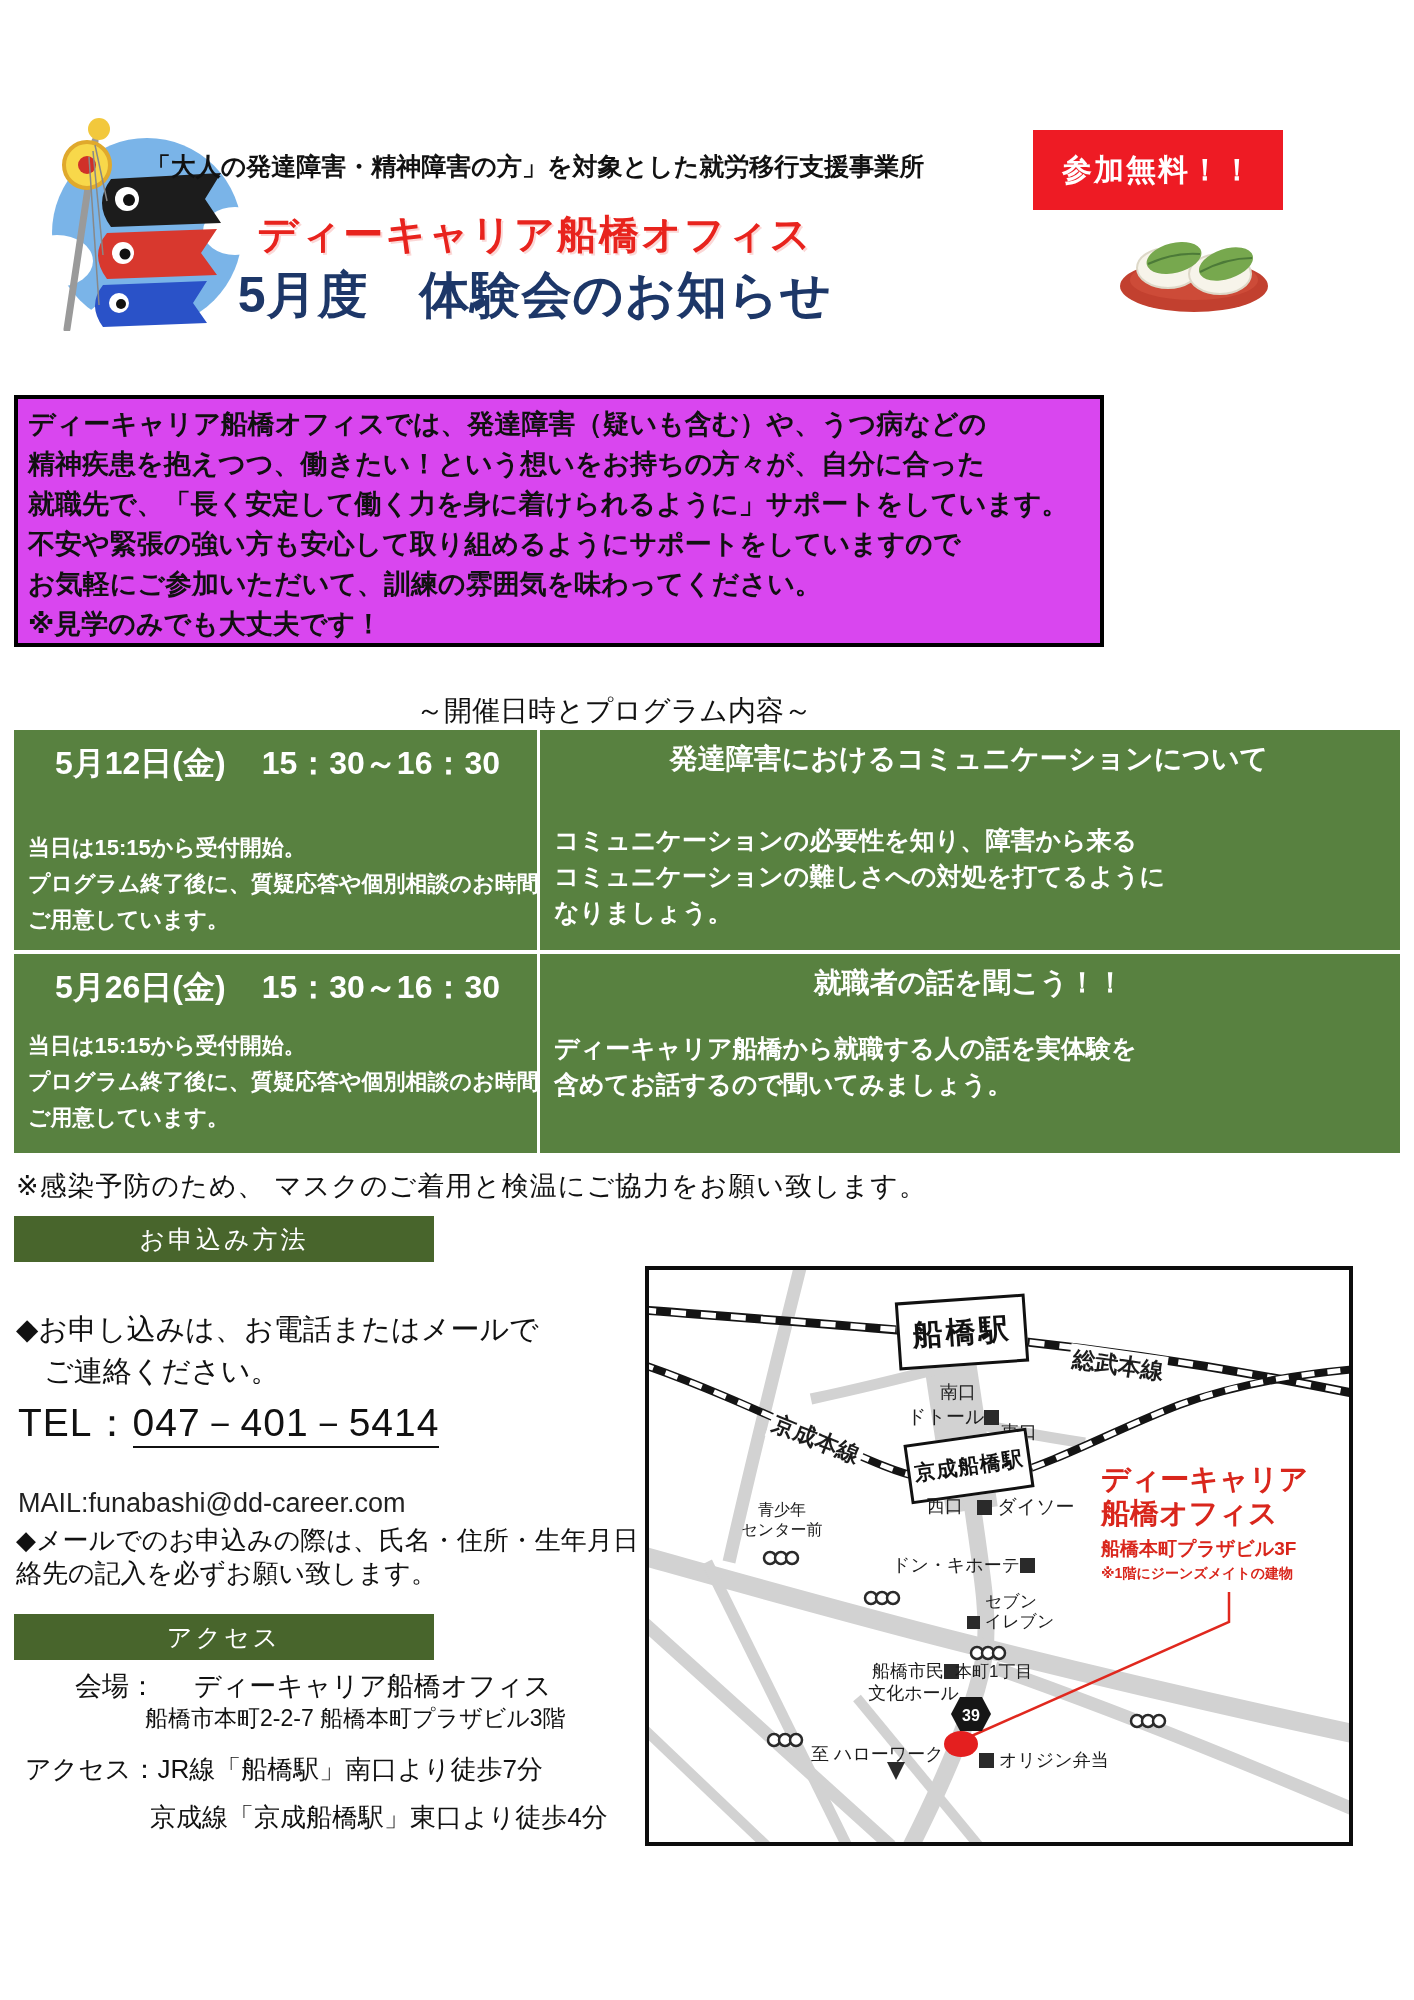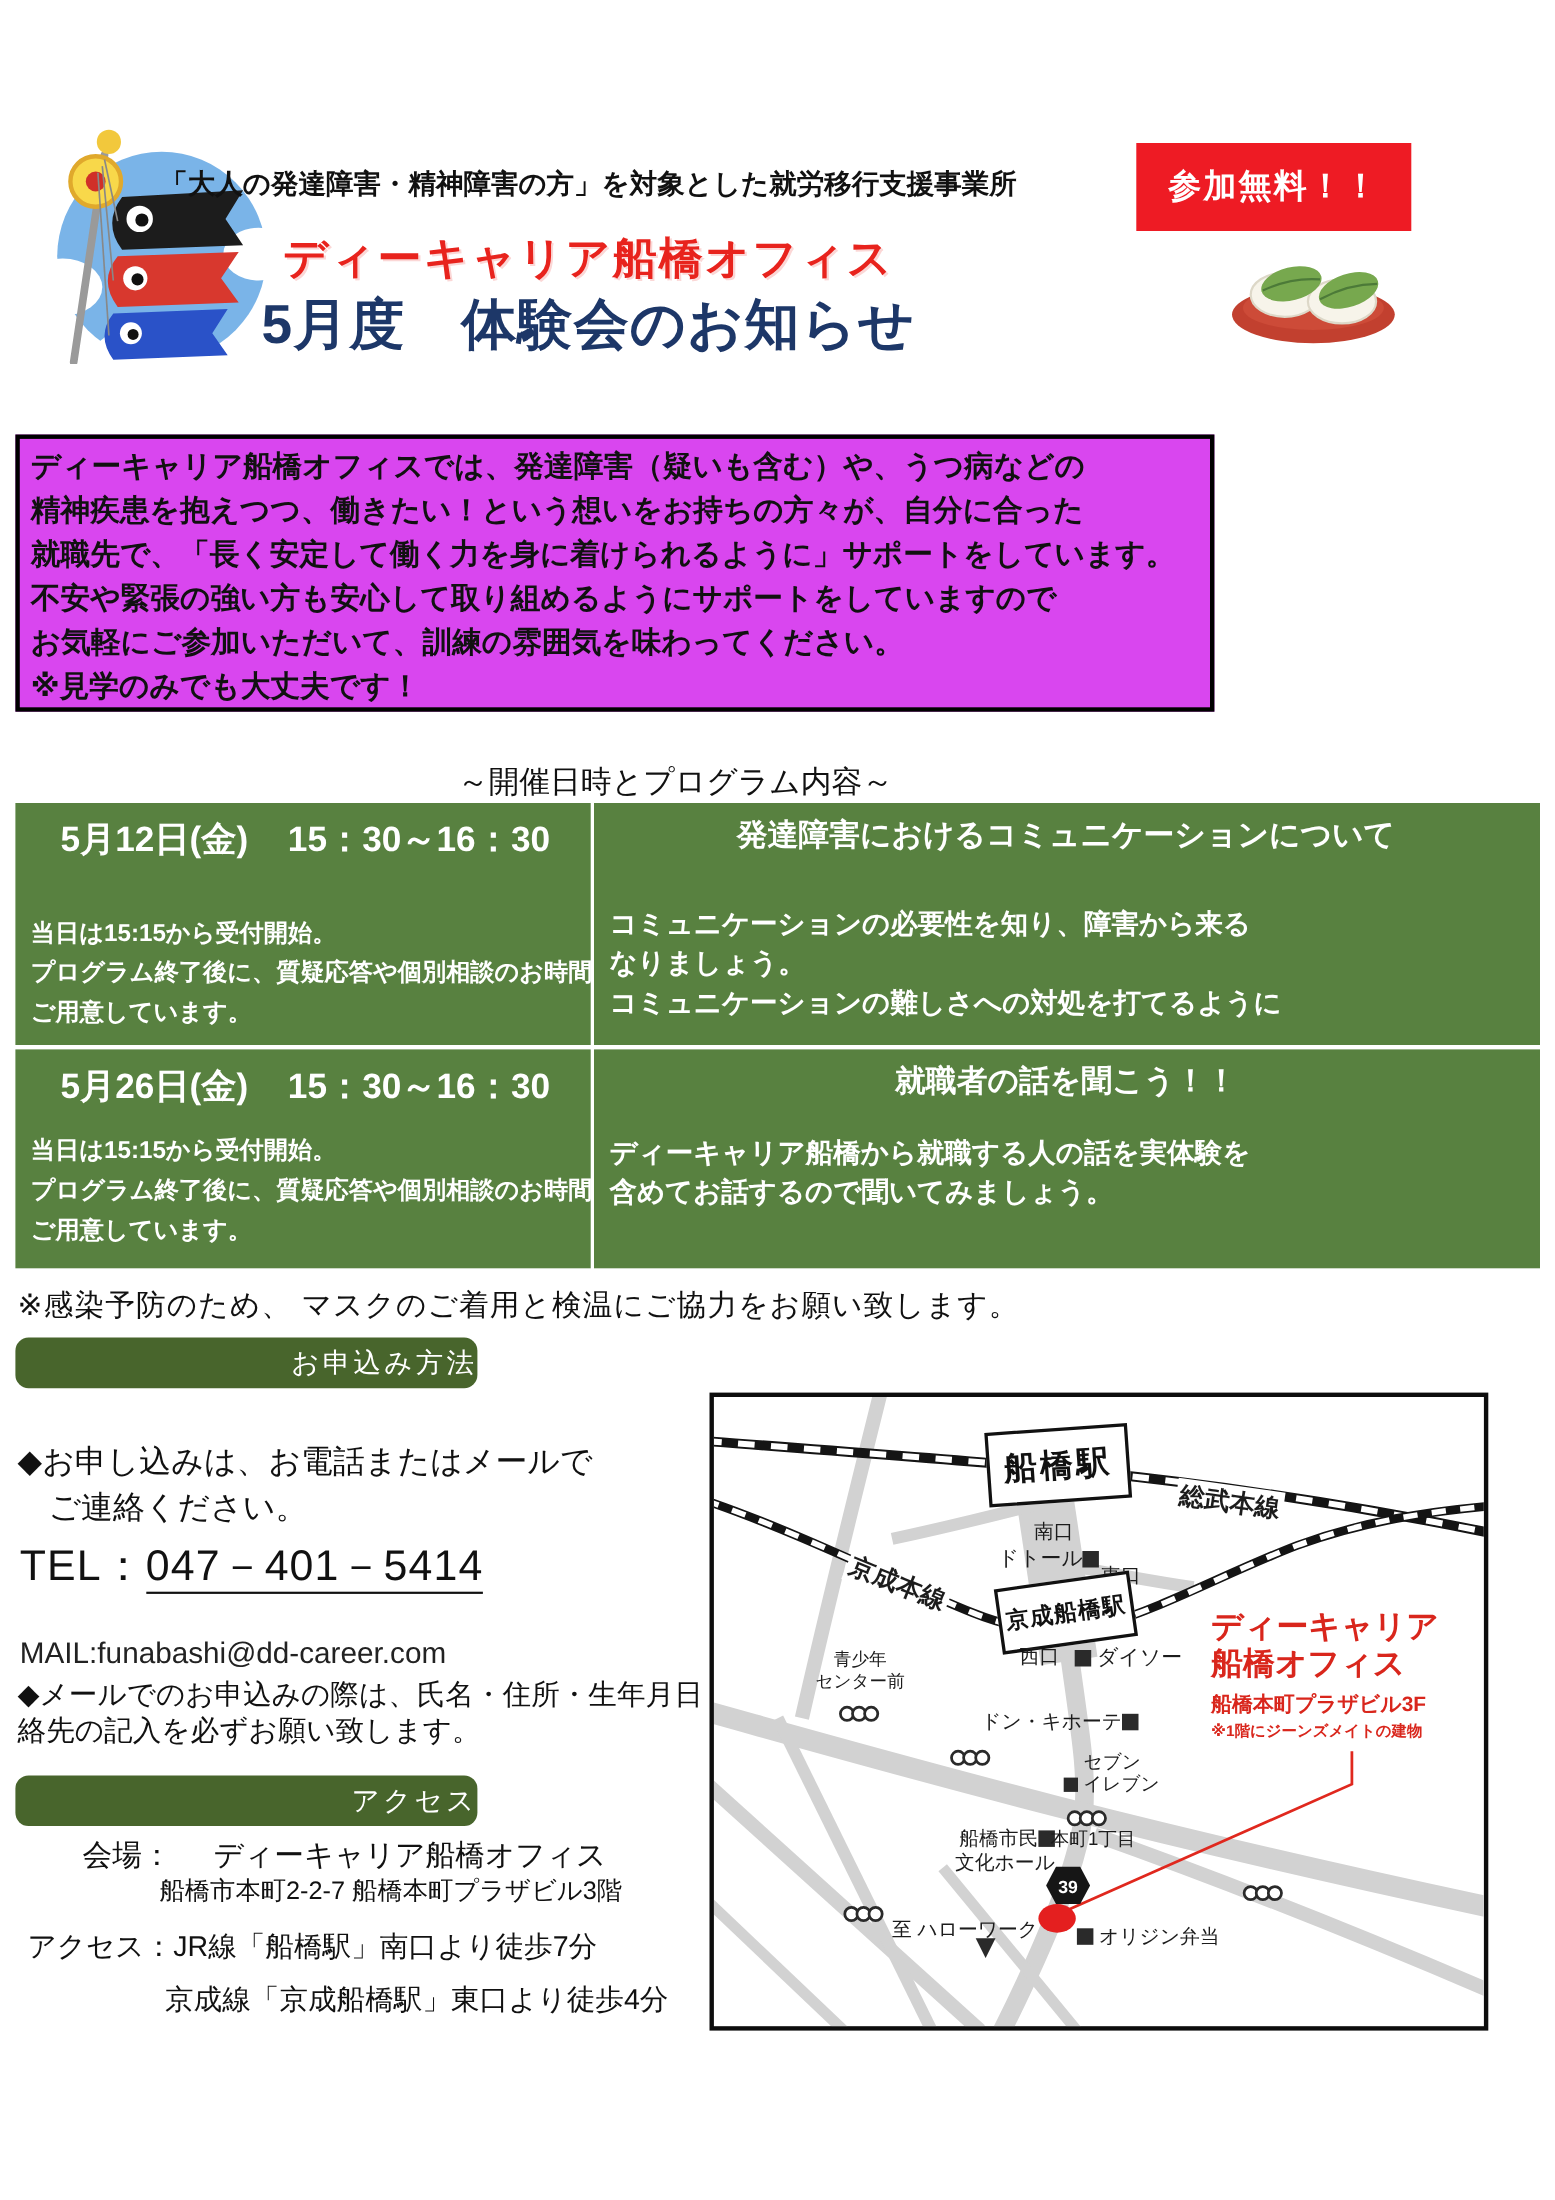--- a/index.html
+++ b/index.html
@@ -27,21 +27,21 @@
   .tright{flex:1;padding:10px 12px 0 10px;}
   .dateline{display:flex;justify-content:center;gap:36px;font-size:32px;font-weight:800;}
   .notes{font-size:22px;font-weight:700;line-height:36px;white-space:nowrap;}
   .notes.m1{margin-top:44px;} .notes.m2{margin-top:18px;}
   .ptitle{font-size:28px;font-weight:800;text-align:center;letter-spacing:0px;}
   .pbody{font-size:25px;font-weight:700;line-height:36px;white-space:nowrap;padding-left:4px;}
   .pbody.m1{margin-top:44px;} .pbody.m2{margin-top:28px;}
   
   .notice{left:16px;top:1168px;font-size:27px;letter-spacing:1px;}
   .gbar{left:14px;width:420px;height:46px;background:#48652c;color:#fff;font-size:25px;
-        line-height:46px;text-align:right;letter-spacing:3px;border-radius:12px;}
+        line-height:46px;text-align:center;letter-spacing:3px;}
   .applyl{left:16px;top:1308px;font-size:29px;line-height:42px;}
   .tel{left:18px;top:1396px;font-size:39px;letter-spacing:1px;}
   .tel .num{border-bottom:2px solid #111;padding-bottom:2px;}
   .mail{left:18px;top:1488px;font-size:27px;color:#222;}
   .mailnote{left:16px;top:1524px;font-size:26px;line-height:33px;}
   .venue{left:75px;top:1668px;font-size:27px;display:flex;gap:38px;}
   .addr{left:145px;top:1703px;font-size:23px;}
   .acc1{left:25px;top:1752px;font-size:26px;display:flex;}
   .acc2{left:150px;top:1800px;font-size:26px;}
   
@@ -121,22 +121,22 @@
       <div class="notes m1">
         <div>当日は15:15から受付開始。</div>
         <div>プログラム終了後に、質疑応答や個別相談のお時間を</div>
         <div>ご用意しています。</div>
       </div>
     </div>
     <div class="tcell tright">
       <div class="ptitle">発達障害におけるコミュニケーションについて</div>
       <div class="pbody m1">
         <div>コミュニケーションの必要性を知り、障害から来る</div>
+        <div>コミュニケーションの難しさへの対処を打てるように</div>
         <div>なりましょう。</div>
-        <div>コミュニケーションの難しさへの対処を打てるように</div>
       </div>
     </div>
   </div>
 
   <div class="abs trow" style="top:954px;height:199px;">
     <div class="tcell tleft">
       <div class="dateline">
         <span>5月26日(金)</span>
         <span>15：30～16：30</span>
       </div>

